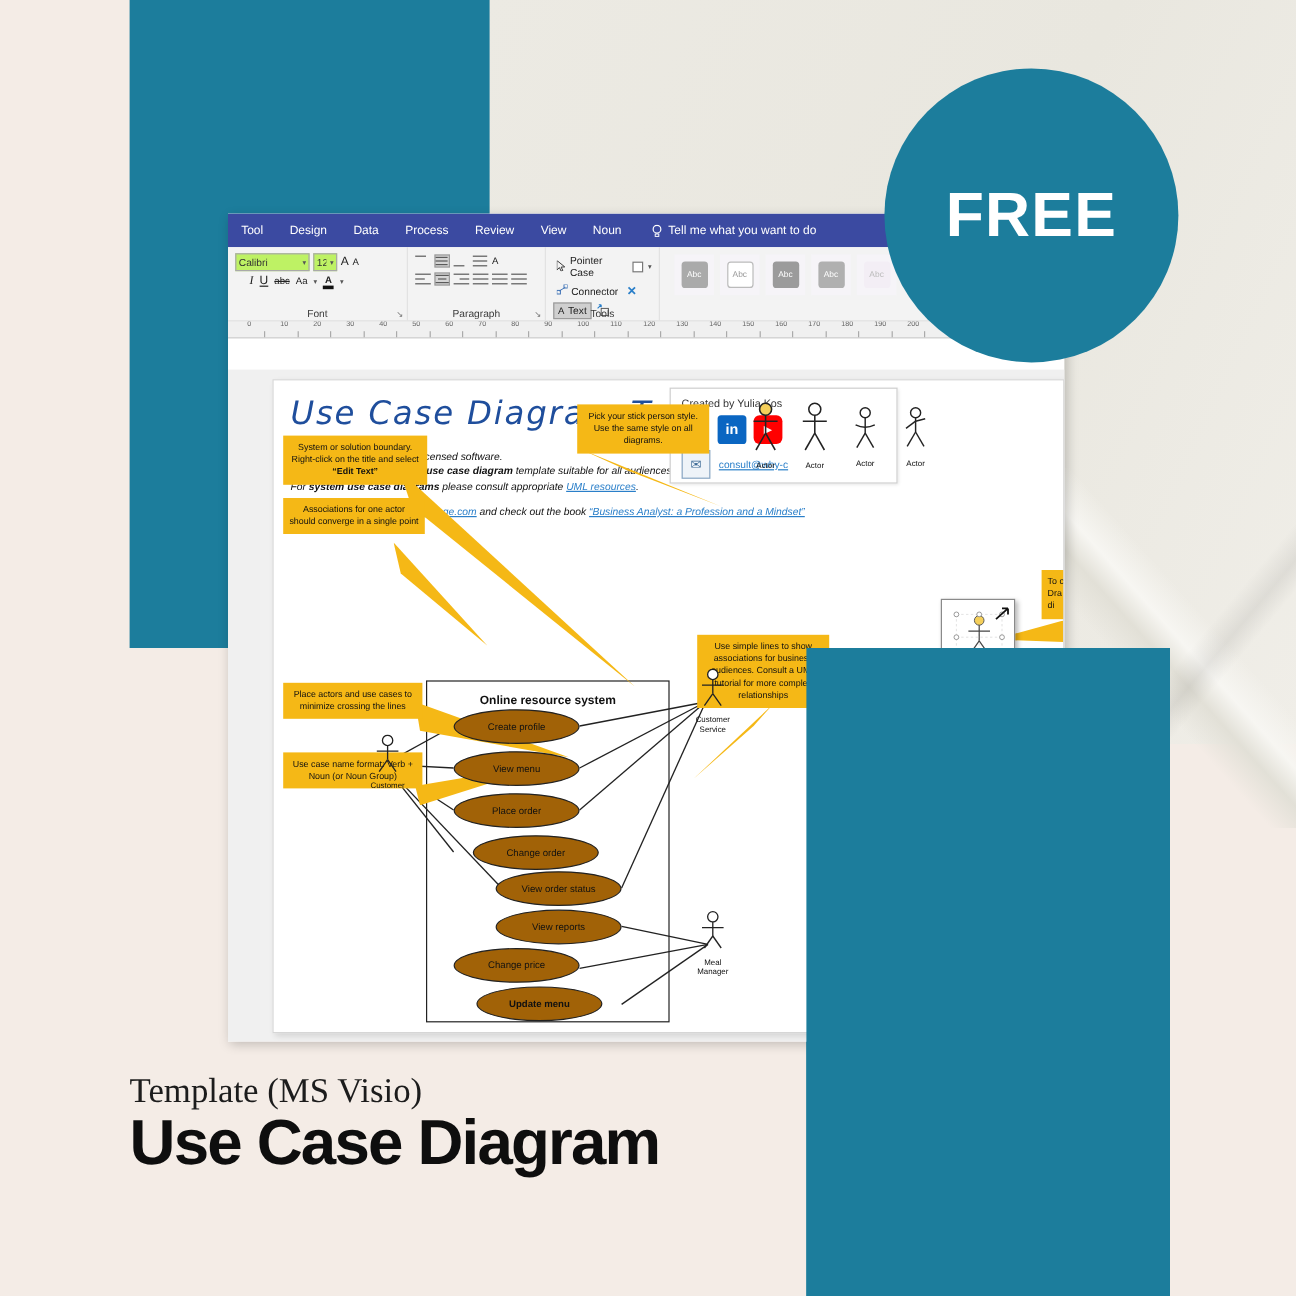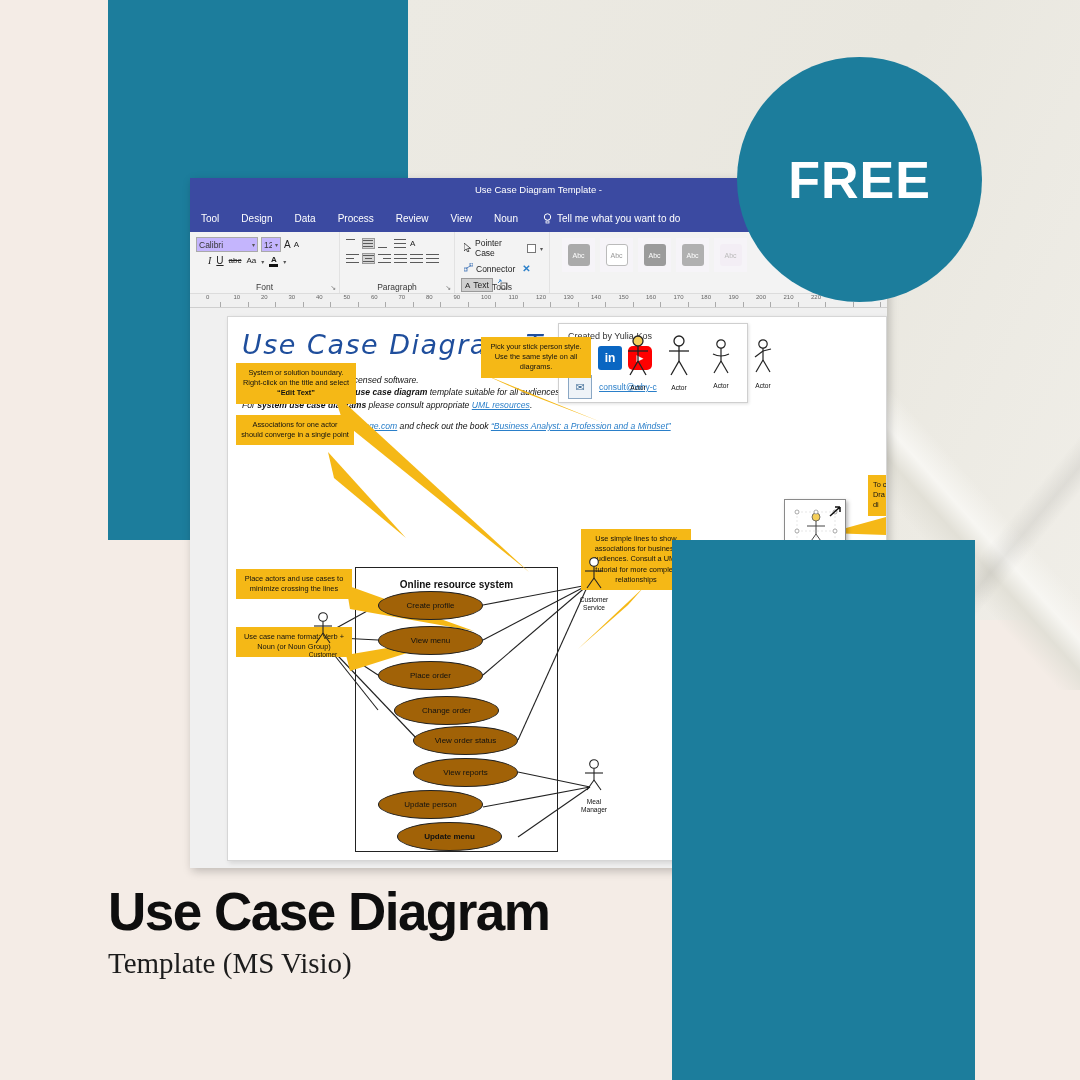--- a/index.html
+++ b/index.html
@@ -80,21 +80,21 @@
   }
   .rgroup .gdlg{
     position:absolute; bottom:1px; right:3px; font-size:7px; color:#777;
   }
 
   
   #group-font{ width:150px; }
   #group-font .row1{ display:flex; align-items:center; gap:3px; margin-top:3px; }
   #group-font .row2{ display:flex; align-items:center; gap:5px; margin-top:4px; padding-left:12px; }
   .combo{
-    border:1px solid #a9a9a9; background:#c4b5fd; height:15px; font-size:8.5px;
+    border:1px solid #a9a9a9; background:#bef264; height:15px; font-size:8.5px;
     display:flex; align-items:center; padding:0 2px; position:relative; color:#333;
   }
   .combo .cv{ overflow:hidden; white-space:nowrap; }
   .combo .arr{ margin-left:auto; font-size:6px; color:#555; padding-left:3px;}
   #fontname-combo{ width:62px; }
   #fontsize-combo{ width:20px; }
   .icobtn{ font-size:10px; color:#222; line-height:1; }
   .icobtn.sm{ font-size:8px; }
   .underline-u{ text-decoration:underline; }
 
@@ -236,23 +236,20 @@
 <body>
 
 <div id="bg-paper-panel"></div>
 <div id="bg-fold-1"></div>
 <div id="bg-fold-2"></div>
 <div id="bg-teal-top"></div>
 <div id="bg-teal-bottom"></div>
 
 <div id="visio-window">
 
-  <div id="title-bar">
-    <div class="t">Use Case Diagram Template -</div>
-  </div>
 
   <div id="ribbon-tabs">
     <div class="tab">Tool</div>
     <div class="tab">Design</div>
     <div class="tab">Data</div>
     <div class="tab">Process</div>
     <div class="tab">Review</div>
     <div class="tab">View</div>
     <div class="tab">Noun</div>
     <div class="tellme">
@@ -592,21 +589,21 @@
 
       <div id="boundary-box"></div>
       <div id="boundary-title">Online resource system</div>
 
       <div class="uc" style="left:150px;top:274px;width:105px;height:29px;">Create profile</div>
       <div class="uc" style="left:150px;top:309px;width:105px;height:29px;">View menu</div>
       <div class="uc" style="left:150px;top:344px;width:105px;height:29px;">Place order</div>
       <div class="uc" style="left:166px;top:379px;width:105px;height:29px;">Change order</div>
       <div class="uc" style="left:185px;top:409px;width:105px;height:29px;">View order status</div>
       <div class="uc" style="left:185px;top:441px;width:105px;height:29px;">View reports</div>
-      <div class="uc" style="left:150px;top:473px;width:105px;height:29px;">Update person</div>
+      <div class="uc" style="left:150px;top:473px;width:105px;height:29px;">Change price</div>
       <div class="uc" style="left:169px;top:505px;width:105px;height:29px;font-weight:bold;">Update menu</div>
 
       <div class="actor" style="left:78px;top:295px;width:34px;">
         <svg width="26" height="34" viewBox="0 0 26 34">
             <circle cx="13" cy="5" r="4.3" fill="#fff" stroke="#222" stroke-width="1.1"></circle>
             <line x1="13" y1="9.3" x2="13" y2="21" stroke="#222" stroke-width="1.1"></line>
             <line x1="4" y1="14" x2="22" y2="14" stroke="#222" stroke-width="1.1"></line>
             <line x1="13" y1="21" x2="6" y2="31" stroke="#222" stroke-width="1.1"></line>
             <line x1="13" y1="21" x2="20" y2="31" stroke="#222" stroke-width="1.1"></line>
           </svg>
@@ -736,15 +733,15 @@
   </div>
 </div>
 
 <div style="position:absolute;left:672px;top:540px;width:303px;height:540px;background:#1c7d9c;z-index:25;"></div>
 
 <div id="free-badge">
   <span class="lbl">FREE</span>
 </div>
 
 <div id="caption">
+  <div id="caption-sub">Template (MS Visio)</div>
   <div id="caption-title">Use Case Diagram</div>
-  <div id="caption-sub">Template (MS Visio)</div>
 </div>
 
 </body></html>

